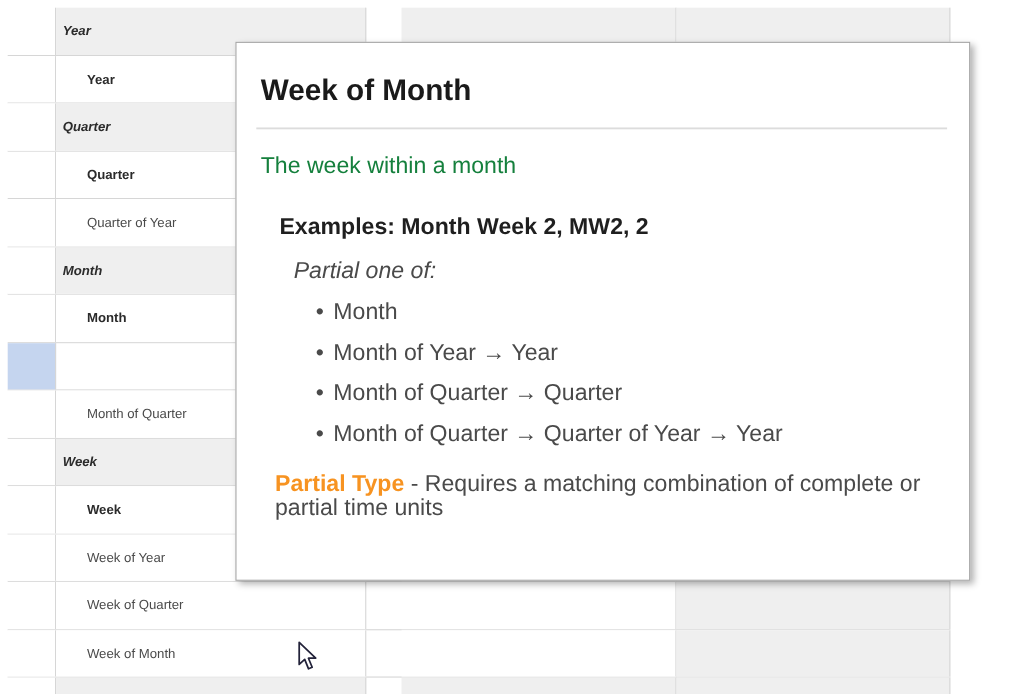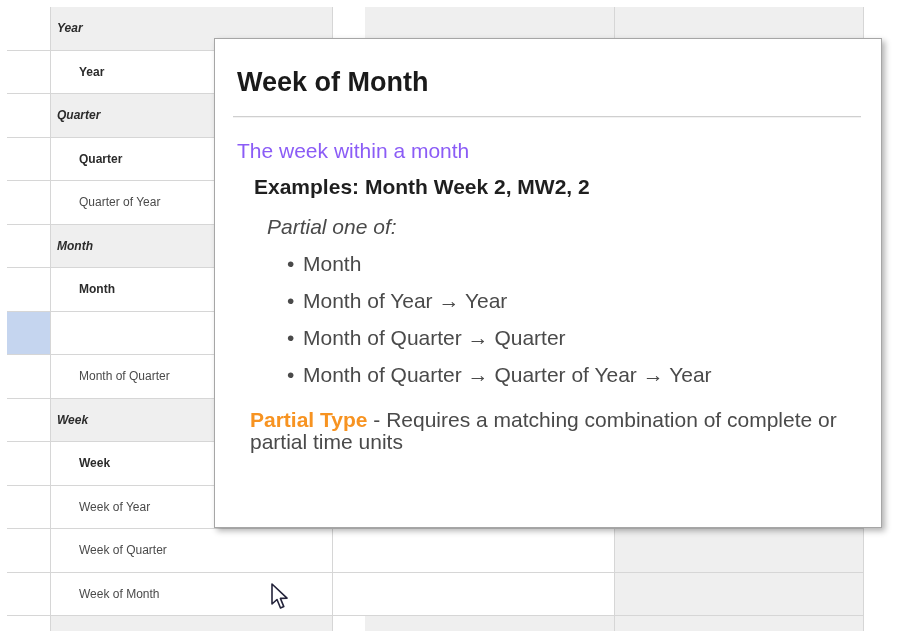--- a/index.html
+++ b/index.html
@@ -136,28 +136,28 @@
     margin: 18px 20px 0 18px;
     height: 1px;
     background: #cfcfcf;
     box-shadow: 0 1px 0 #f2f2f2;
   }
   .popup-body {
     padding: 0 20px 0 22px;
   }
   .popup-desc {
     font-size: 21px;
-    color: #8b5cf6;
+    color: #15803d;
     margin-top: 22px;
   }
   .popup-examples {
     font-size: 21px;
     font-weight: bold;
     color: #1f1f1f;
-    margin-top: 12px;
+    margin-top: 32px;
     padding-left: 17px;
   }
   .popup-requires {
     font-size: 21px;
     font-style: italic;
     color: #4a4a4a;
     margin-top: 16px;
     padding-left: 30px;
   }
   .popup-list {

